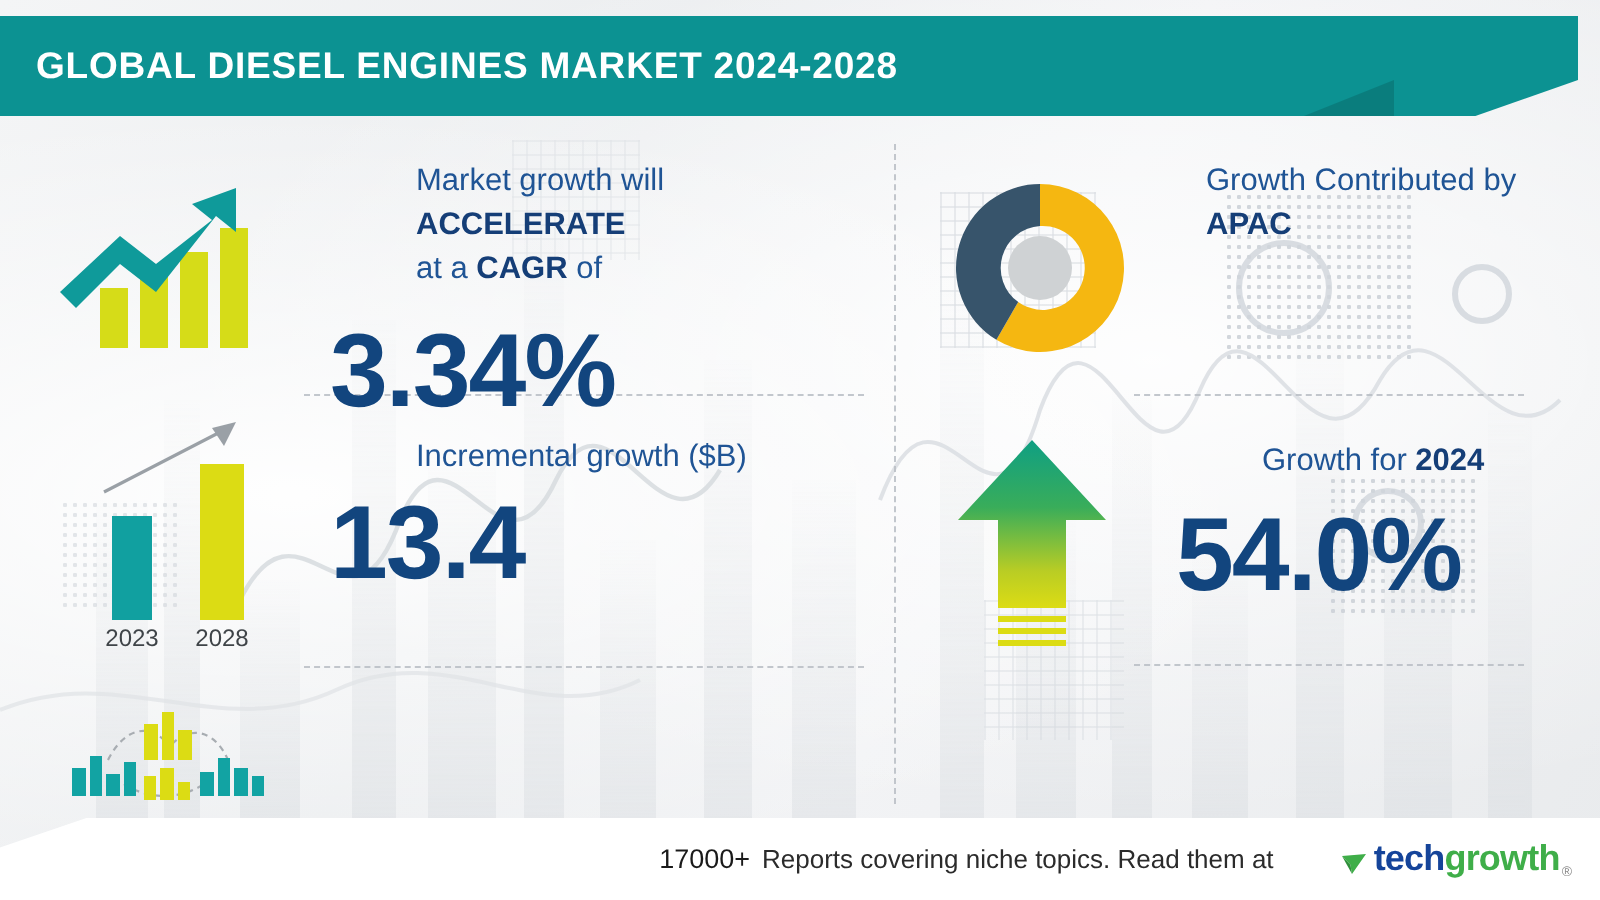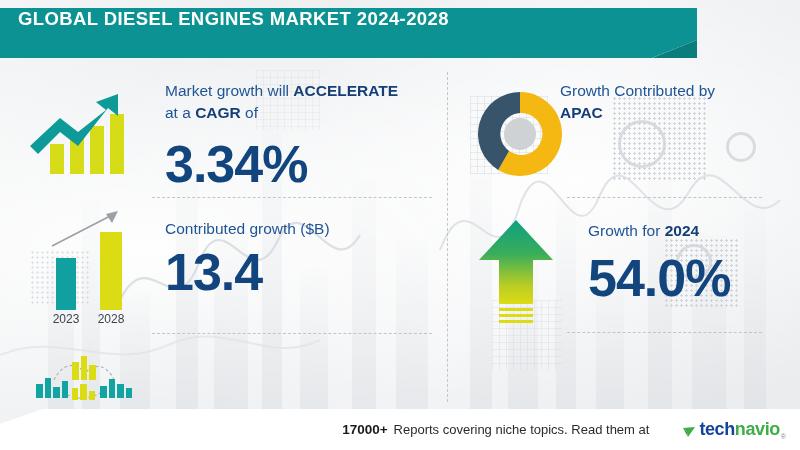--- a/index.html
+++ b/index.html
@@ -43,27 +43,27 @@
   .bg-ring {
     position:absolute; border-radius:50%;
     border:3px solid rgba(208,213,219,0.8);
   }
   .bg-wave { position:absolute; left:0; top:0; width:100%; height:100%; }
 
   
   .banner {
     position: absolute;
     left: 0; top: 8px;
-    width: 697px;
+    width: 789px;
     height: 50px;
     background: #0c9292;
     -webkit-clip-path: polygon(0 0, 100% 0, 100% 64%, 93.5% 100%, 0 100%);
     clip-path: polygon(0 0, 100% 0, 100% 64%, 93.5% 100%, 0 100%);
     display: flex;
-    align-items: flex-start;
+    align-items: center;
   }
   .banner-fold {
     position: absolute;
     left: 652px; top: 40px;
     width: 45px; height: 18px;
     background: #0a7d7d;
     -webkit-clip-path: polygon(100% 0, 100% 100%, 0 100%);
     clip-path: polygon(100% 0, 100% 100%, 0 100%);
   }
   .banner-title {
@@ -88,20 +88,21 @@
     border-top: 1px dashed #b9bec5;
     opacity: 0.85;
   }
 
   .stat { position: absolute; }
   .stat-label {
     color: #1f5495;
     font-size: 15.5px;
     line-height: 1.42;
     font-family: "Liberation Sans", sans-serif;
+    margin-left: 43px;
   }
   .stat-label b { color:#153e77; font-weight: bold; }
   .stat-value {
     color: #12457e;
     font-weight: bold;
     font-size: 52px;
     line-height: 1;
     letter-spacing: -1px;
     margin-top: 8px;
     font-family: "Liberation Sans", sans-serif;
@@ -116,21 +117,21 @@
     -webkit-clip-path: polygon(5.4% 0, 100% 0, 100% 100%, 0 100%, 0 36%);
     clip-path: polygon(5.4% 0, 100% 0, 100% 100%, 0 100%, 0 36%);
     display: flex;
     align-items: center;
     justify-content: flex-end;
     padding-right: 14px;
     box-sizing: border-box;
   }
   .footer-count {
     color: #1a1a1a;
-    font-weight: bold;
+    font-weight: normal;
     font-size: 13.5px;
     margin-right: 6px;
   }
   .footer-text {
     color: #2b2b2b;
     font-size: 13px;
     margin-right: 32px;
   }
   .logo { display:flex; align-items:flex-end; }
   .logo-mark { margin-right: 2px; display:flex; }
@@ -214,21 +215,21 @@
     <svg width="118" height="126" viewBox="0 0 118 126">
       <path d="M26,46 L88,14" stroke="#9aa0a6" stroke-width="1.6" fill="none"></path>
       <path d="M92,11 L80,14 L86,23 Z" fill="#9aa0a6"></path>
       <rect x="30" y="58" width="20" height="52" fill="#11a0a0"></rect>
       <rect x="74" y="32" width="22" height="78" fill="#dcdc14"></rect>
       <text x="40" y="123" font-family="Liberation Sans, sans-serif" font-size="12" fill="#3f4448" text-anchor="middle">2023</text>
       <text x="85" y="123" font-family="Liberation Sans, sans-serif" font-size="12" fill="#3f4448" text-anchor="middle">2028</text>
     </svg>
   </div>
   <div class="stat" style="left:165px; top:218px; width:270px;">
-    <div class="stat-label">Contributed growth ($B)</div>
+    <div class="stat-label">Incremental growth ($B)</div>
     <div class="stat-value" style="margin-top:6px;">13.4</div>
   </div>
 
   <div class="icon-box" style="left:28px; top:348px;">
     <svg width="110" height="60" viewBox="0 0 110 60">
       <path d="M26,32 C34,16 46,14 54,22" fill="none" stroke="#a8adb2" stroke-width="1.1" stroke-dasharray="3,2.5"></path>
       <path d="M58,24 C68,14 80,18 86,32" fill="none" stroke="#a8adb2" stroke-width="1.1" stroke-dasharray="3,2.5"></path>
       <path d="M34,44 C46,52 62,52 74,44" fill="none" stroke="#a8adb2" stroke-width="1.1" stroke-dasharray="3,2.5"></path>
 
       <g fill="#12a3a3">
@@ -299,18 +300,18 @@
     <div class="footer-count">17000+</div>
     <div class="footer-text">Reports covering niche topics. Read them at</div>
     <div class="logo">
       <span class="logo-mark">
         <svg width="16" height="16" viewBox="0 0 16 16">
           <path d="M2,4 L14,3 L7,13 L6.2,8.4 Z" fill="#3fae49"></path>
           <path d="M2,4 L6.2,8.4 L7,13 Z" fill="#2f8f3a"></path>
         </svg>
       </span>
       <span class="logo-tech">tech</span>
-        <span class="logo-navio">navio</span>
+        <span class="logo-navio">growth</span>
         <span class="logo-tm">®</span>
     </div>
   </div>
 
 </div>
 
 </body></html>

